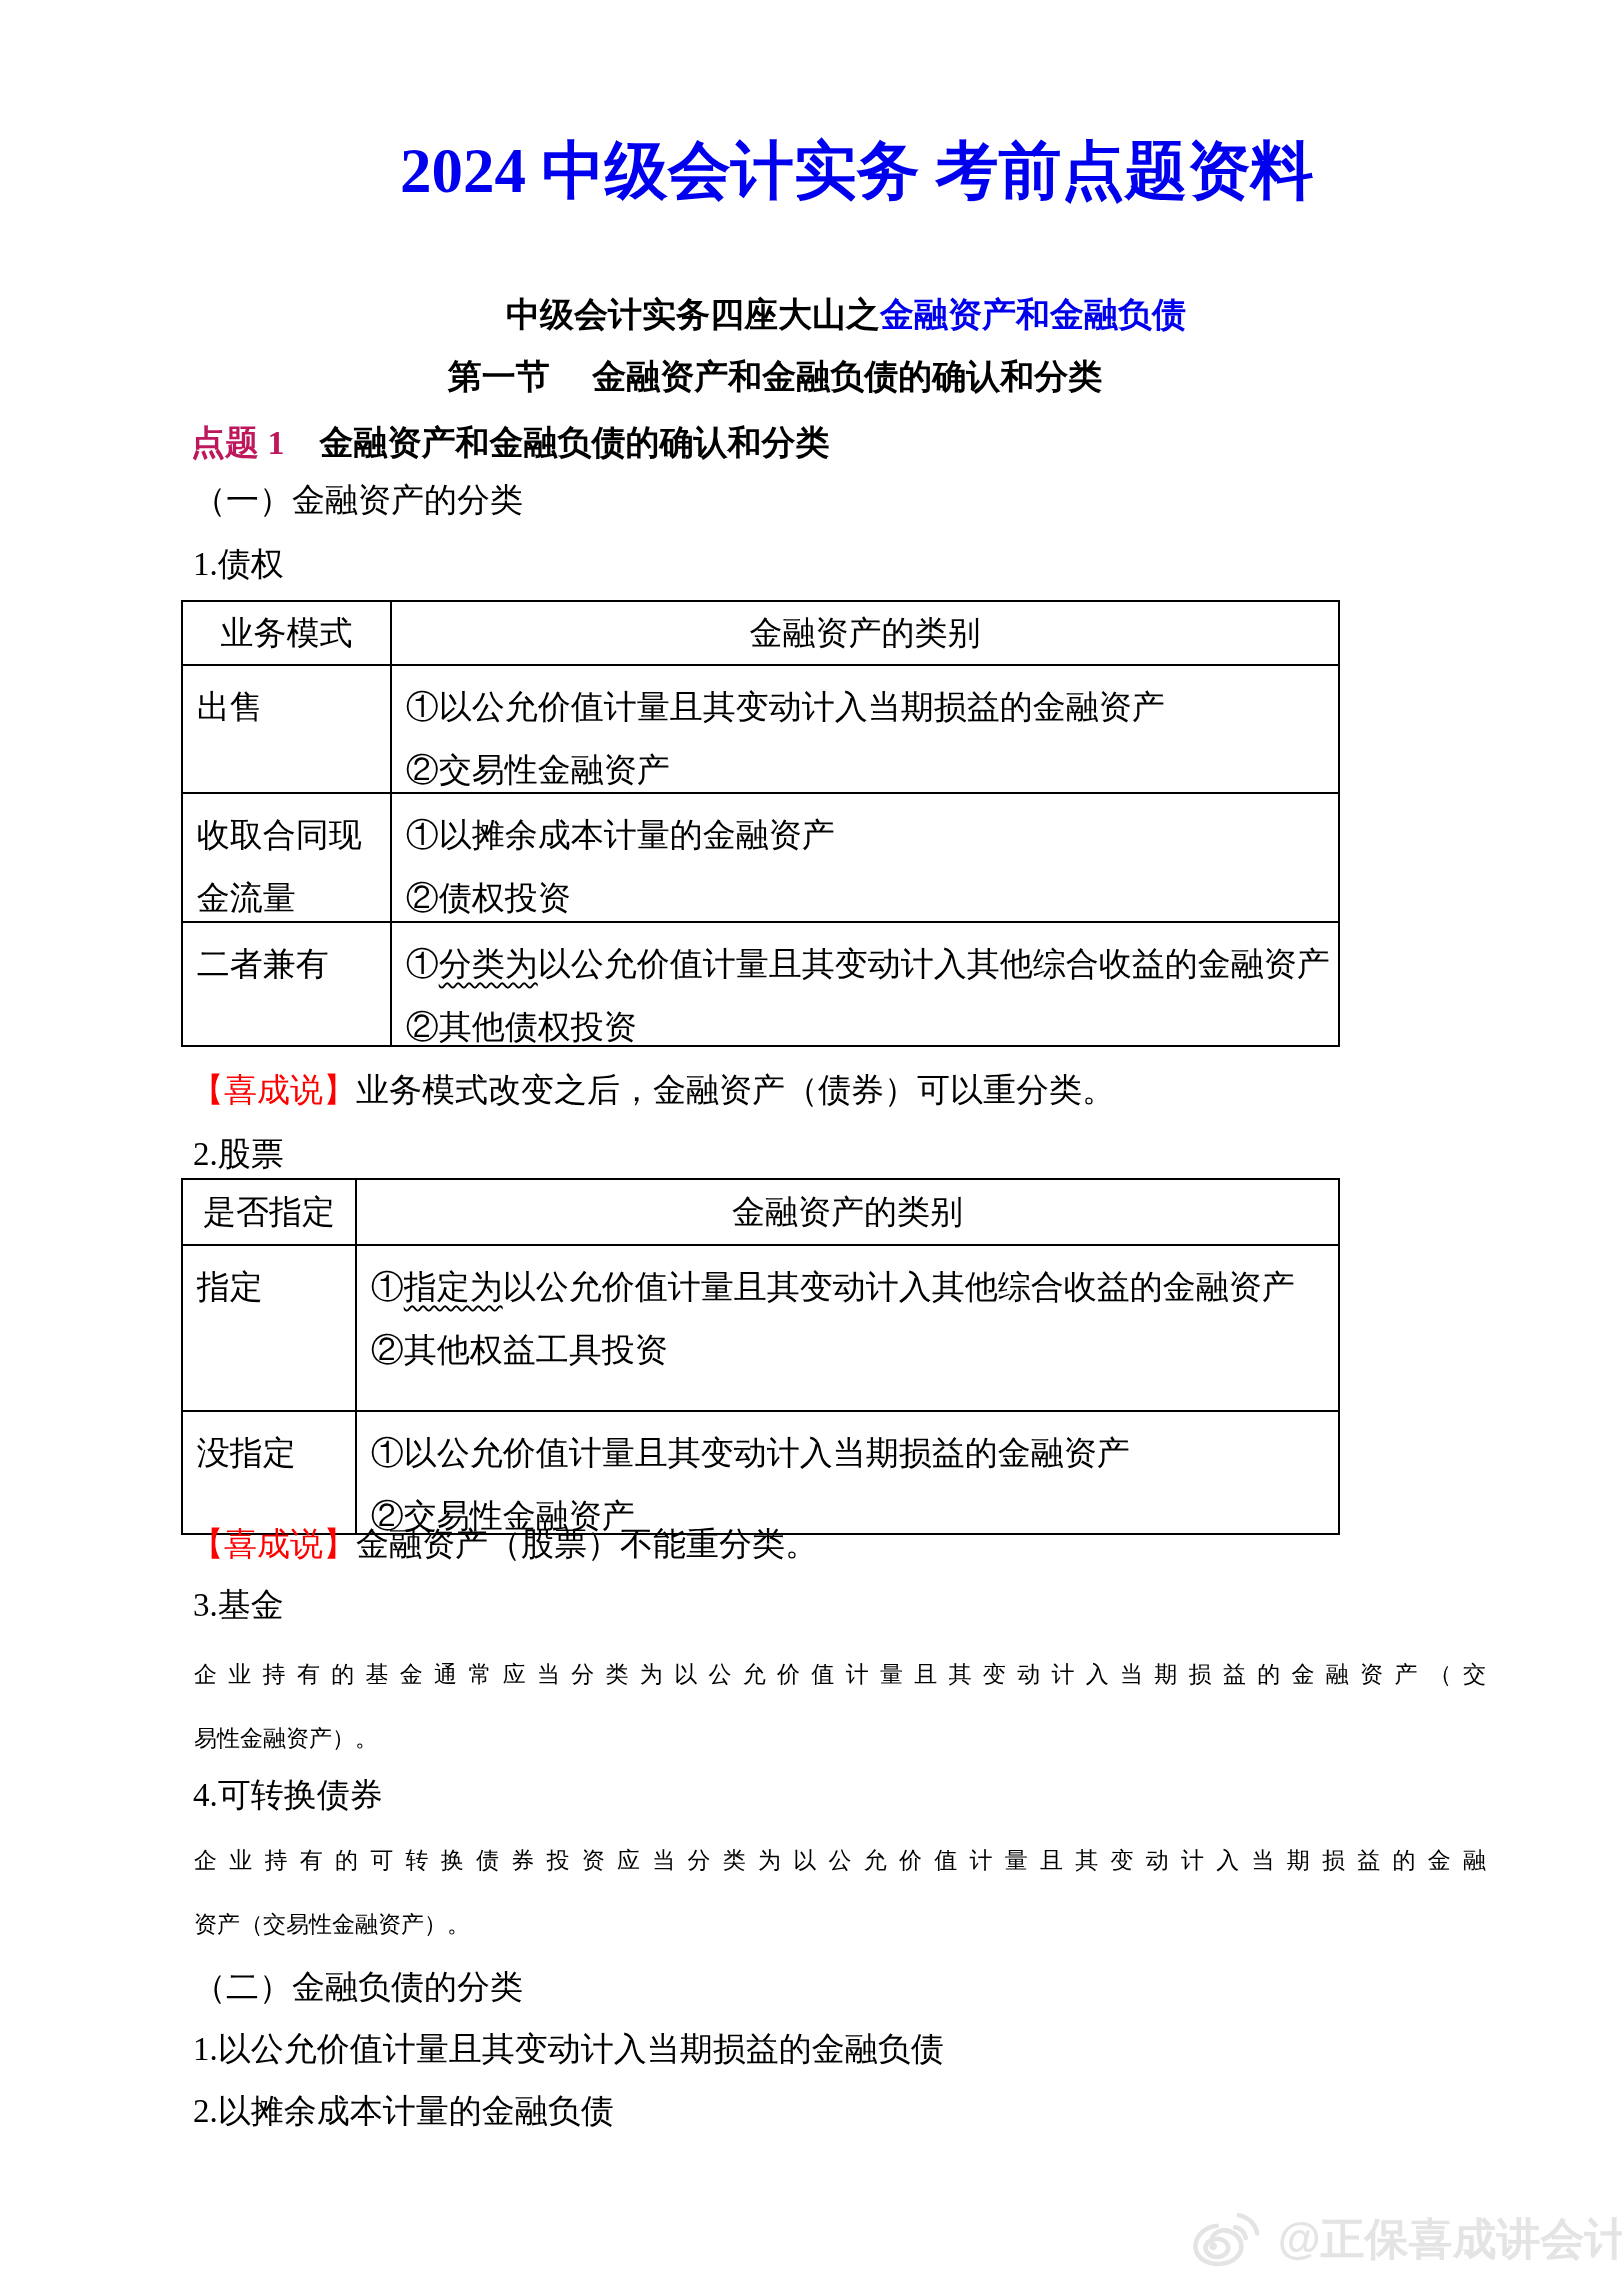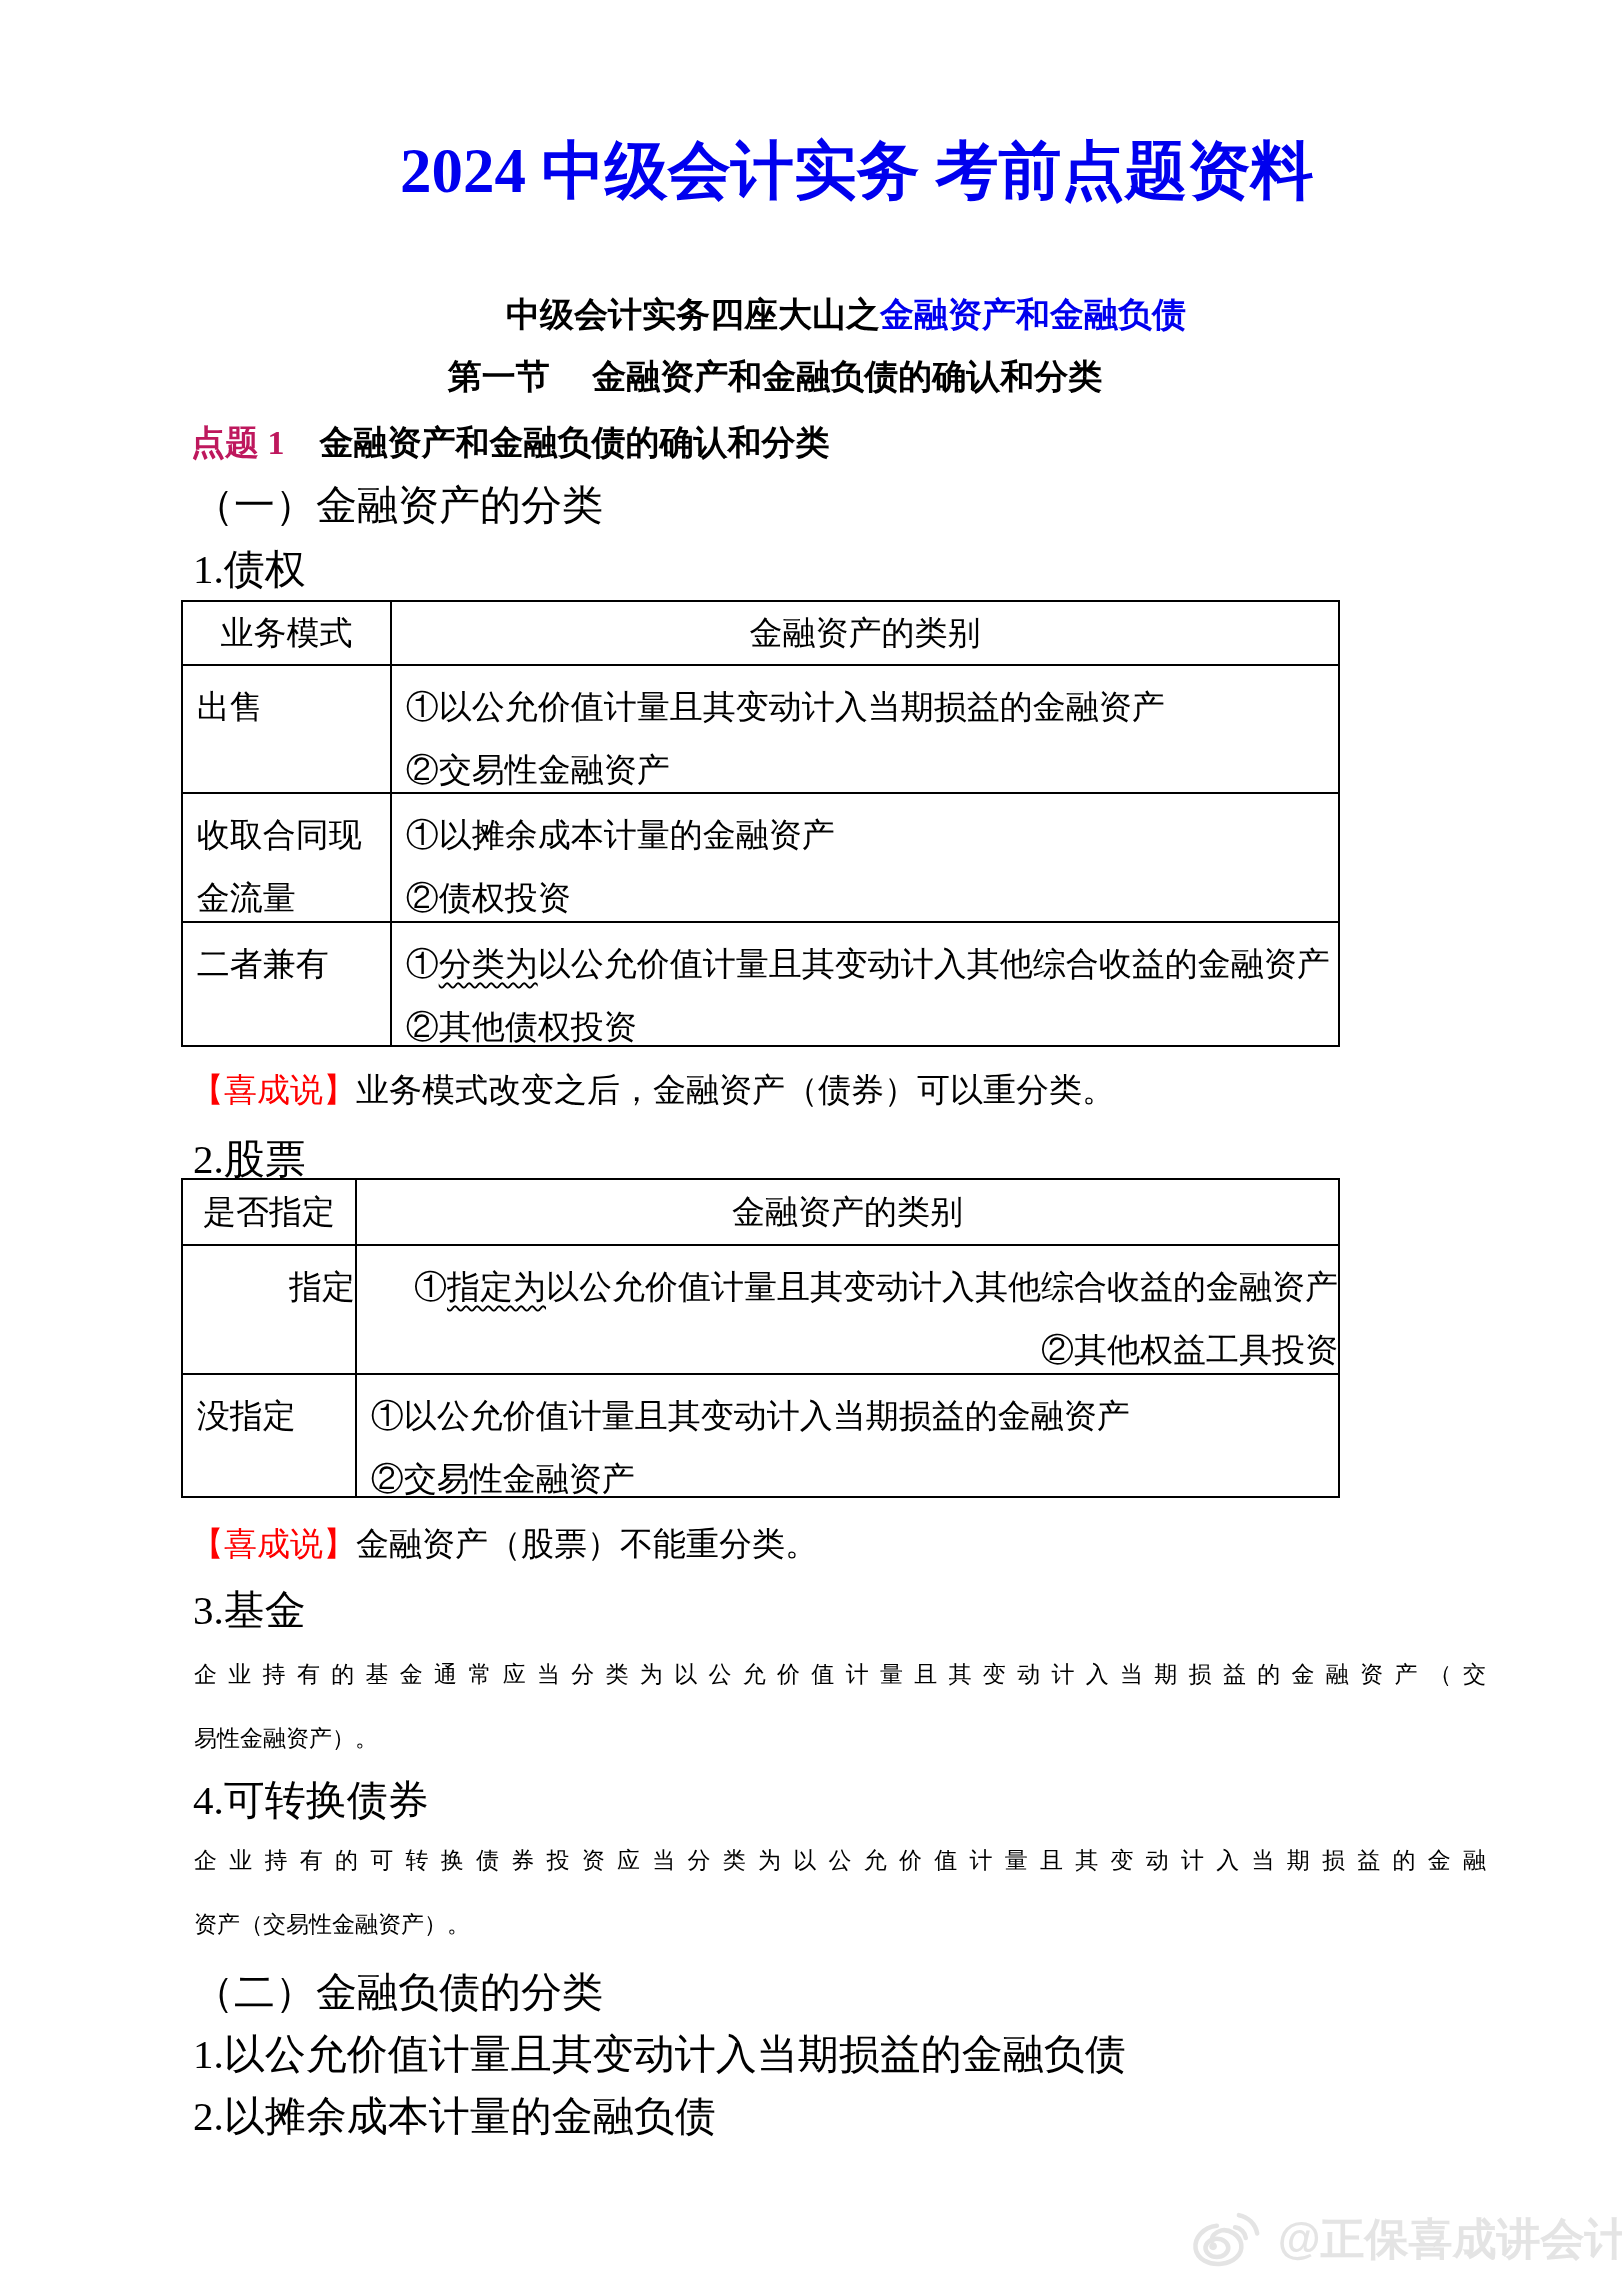--- a/index.html
+++ b/index.html
@@ -18,21 +18,21 @@
     font-size:34px; font-weight:bold; white-space:nowrap;
   }
   .subtitle .blue { color:#0000EE; }
   .section-heading {
     left:0; top:354px; width:1550px; text-align:center;
     font-size:34px; font-weight:bold; white-space:nowrap;
   }
   .topic-line { left:191px; top:420px; font-size:34px; white-space:nowrap; }
   .topic-label { color:#be185d; font-weight:bold; }
   .topic-title { font-weight:bold; margin-left:35px; }
-  .line { left:193px; font-size:41px; line-height:1.2; white-space:nowrap; }
+  .line { left:193px; font-size:33px; line-height:1.2; white-space:nowrap; }
   .note-line { left:191px; font-size:33px; line-height:1.2; white-space:nowrap; }
   .note-tag { color:#FF0000; }
   .para { left:194px; width:1292px; font-size:23px; line-height:64px; }
   .para .jl { text-align:justify; text-align-last:justify; }
   
   .tbl { left:181px; width:1159px; border:2px solid #000; box-sizing:border-box; background:#fff; }
   .tr { display:flex; border-top:2px solid #000; box-sizing:border-box; }
   .tr.first { border-top:none; }
   .tc1 { flex:0 0 209px; border-right:2px solid #000; box-sizing:border-box; }
   .tbl.stock .tc1 { flex:0 0 174px; }
@@ -111,21 +111,21 @@
     <span class="note-tag">【喜成说】</span><span>业务模式改变之后，金融资产（债券）可以重分类。</span>
   </div>
 
   <div class="abs line" style="top:1135px;">2.股票</div>
 
   <div class="abs tbl stock" style="top:1178px;">
     <div class="tr first" style="height:64px;">
       <div class="tc1 hcell">是否指定</div>
       <div class="tc2 hcell">金融资产的类别</div>
     </div>
-    <div class="tr" style="height:129px;text-align:right;">
+    <div class="tr" style="height:166px;">
       <div class="tc1 bcell">
           <div class="cl">指定</div>
         </div>
       <div class="tc2 bcell">
         <div class="cl"><span>①</span><span class="wavy">指定为</span><span>以公允价值计量且其变动计入其他综合收益的金融资产</span></div>
         <div class="cl">②其他权益工具投资</div>
       </div>
     </div>
     <div class="tr" style="height:123px;">
       <div class="tc1 bcell">

